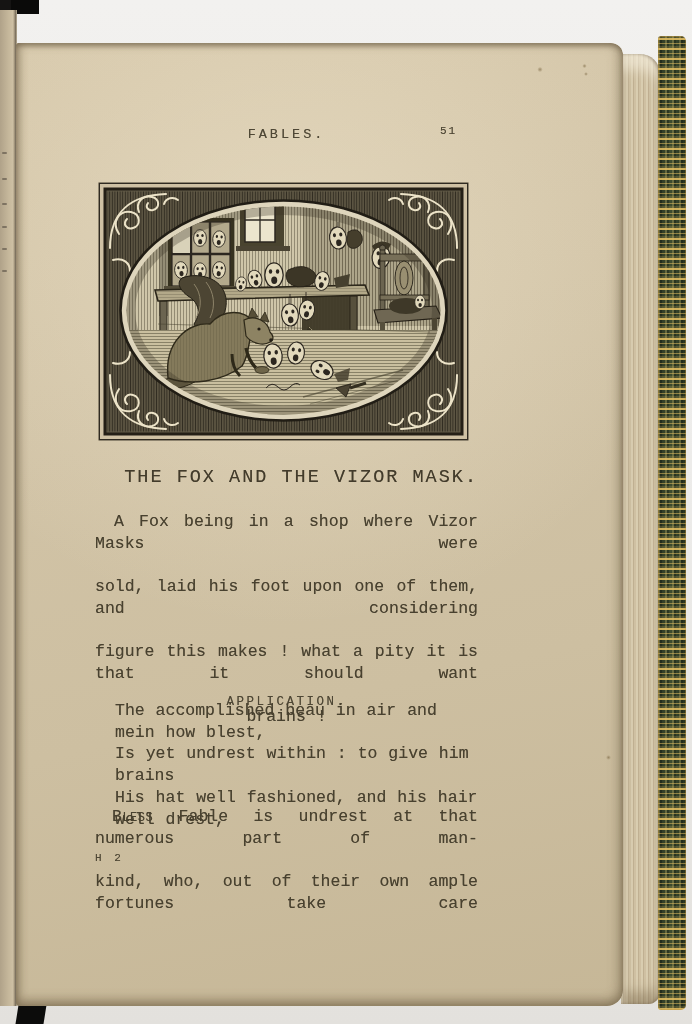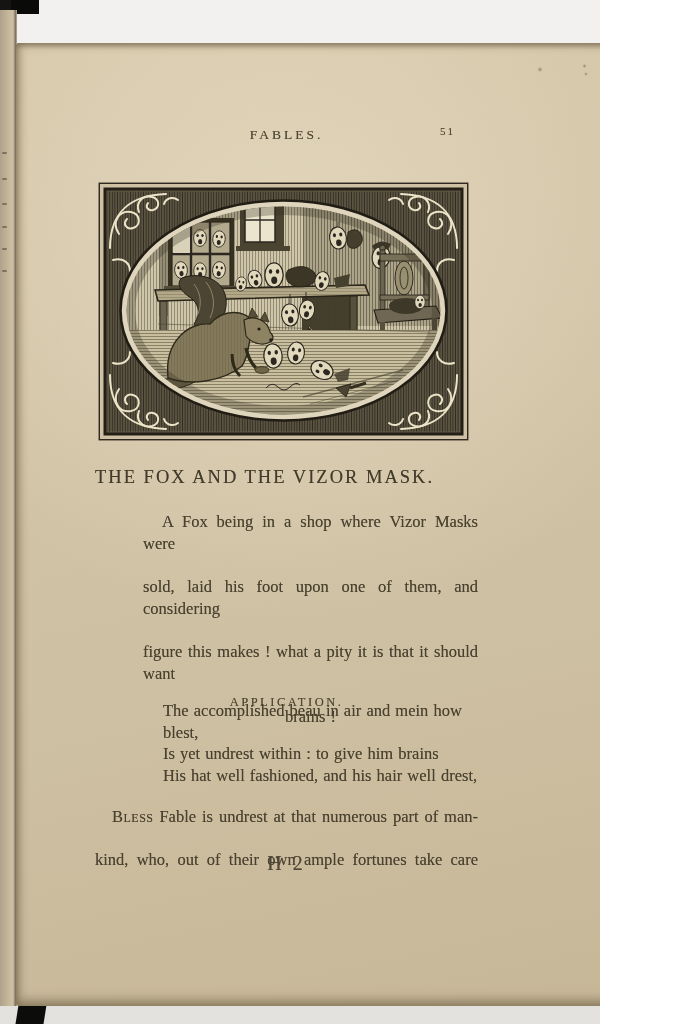--- a/index.html
+++ b/index.html
@@ -1,19 +1,19 @@
 <!DOCTYPE html>
 <html><head>
 <meta charset="utf-8">
 <style>
   html,body { margin:0; padding:0; }
   .shot {
-    position:relative; width:600px; height:1024px; overflow:hidden;
+    position:relative; width:692px; height:1024px; overflow:hidden;
     background:linear-gradient(180deg,#f2f1ef 0%,#edecea 45%,#e3e1dd 100%);
-    font-family:Liberation Serif, serif;
+    font-family:Liberation Mono, monospace;
   }
   .abs { position:absolute; }
 
   
   .black-tl-a { left:8px; top:0; width:31px; height:14px; background:#0a0a09; }
   .black-tl-b { left:0; top:0; width:11px; height:42px; background:#151413; }
   .black-bl   { left:17px; top:1005px; width:28px; height:19px; background:#0c0c0b; transform:skewX(-9deg); }
 
   
   .facing-edge {
@@ -65,43 +65,43 @@
   
   .ink { color:#48412f; text-shadow:0 0 .5px rgba(72,64,47,.55); }
   .col { left:79px; width:383px; }
 
   .running-header { top:84px; text-align:center; font-size:13.5px; letter-spacing:3px; color:#4e4735; }
   .pagenum { left:424px; top:82px; font-size:11px; letter-spacing:2px; color:#4e4735; }
 
   .engraving-box { left:82px; top:139px; width:371px; height:259px; }
   .engraving-box svg { display:block; }
 
-  .fable-title { top:424px; text-align:left; font-size:18.5px; letter-spacing:2px; color:#423b2b; }
+  .fable-title { top:424px; text-align:right; font-size:18.5px; letter-spacing:2px; color:#423b2b; }
 
   .bodytext { font-size:16.5px; line-height:21.7px; word-spacing:1px; }
   .fable-text { top:468px; }
-  .tline { text-align:justify;margin-left:48px; }
+  .tline { text-align:justify; }
   .tline::after { content:""; display:inline-block; width:100%; height:0; }
   .fable-text .tline:first-child { text-indent:19px; }
   .fable-text .tline:last-child { text-align:center; }
   .fable-text .tline:last-child::after { display:none; }
 
   .application-heading { top:652px; text-align:center; font-size:12.5px; letter-spacing:2.5px; color:#4e4735; }
 
   .verse { top:657px; left:99px; width:363px; font-size:16.5px; line-height:21.7px; }
   .verse .tline { text-align:left; }
   .verse .tline::after { display:none; }
 
   .moral { top:763px; }
   .moral .mline { text-align:justify; }
   .moral .mline::after { content:""; display:inline-block; width:100%; height:0; }
   .moral .mline.first { text-indent:17px; }
   .lead-caps { font-variant:small-caps; letter-spacing:.5px; }
 
-  .signature { top:809px; text-align:center; font-size:20px; letter-spacing:3px; color:#4e4735; }
+  .signature { top:809px; text-align:left; font-size:11px; letter-spacing:3px; color:#4e4735; }
 </style>
 </head>
 <body>
 
 <div class="shot">
 
   <div class="abs black-tl-a"></div>
   <div class="abs black-tl-b"></div>
   <div class="abs black-bl"></div>
 

